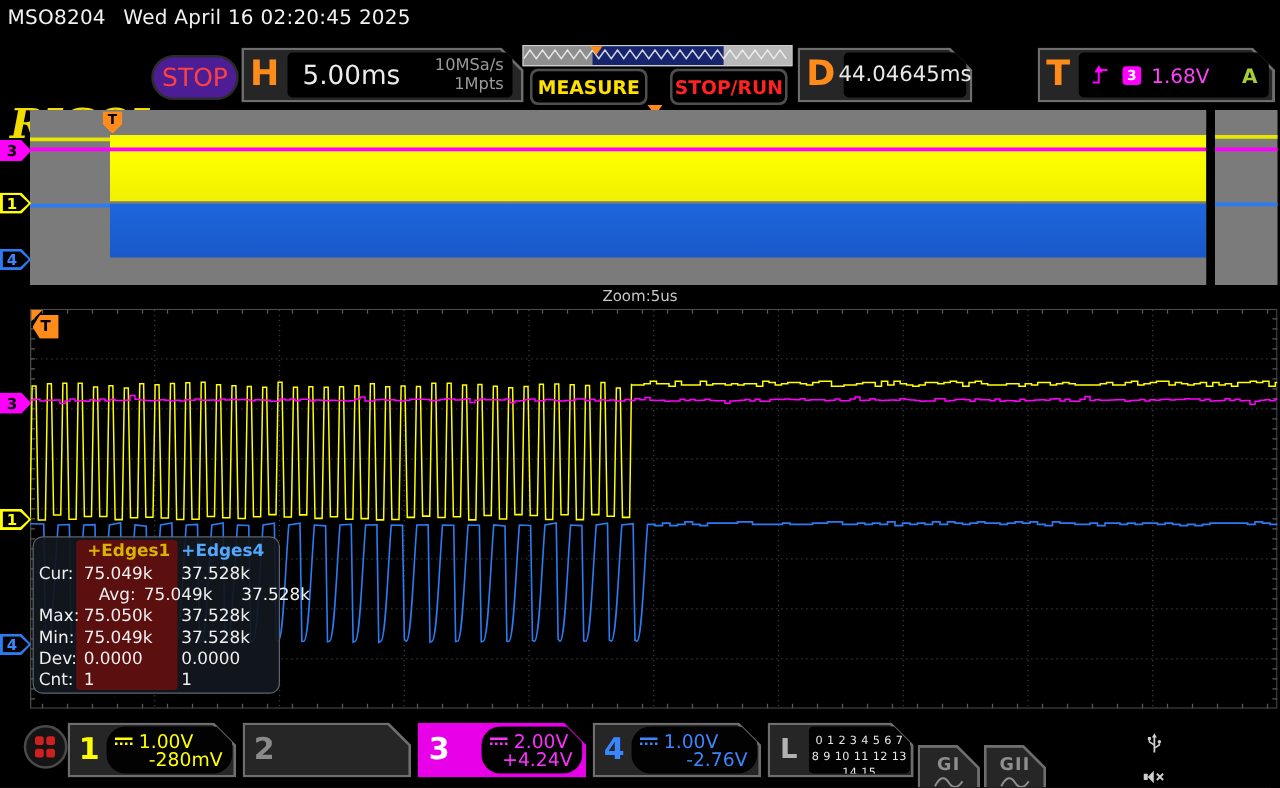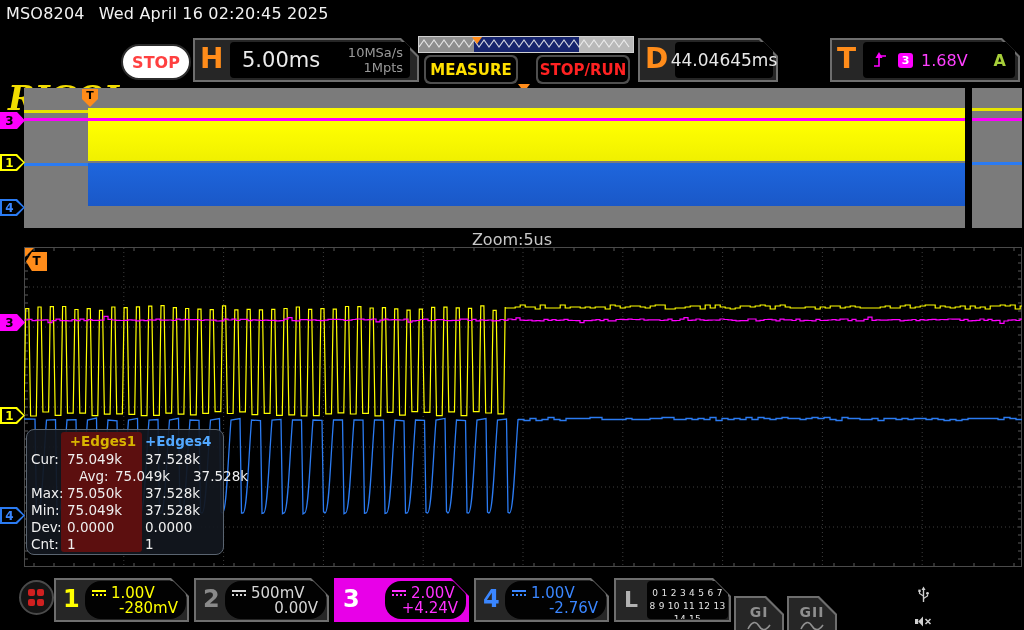--- a/index.html
+++ b/index.html
@@ -5,23 +5,23 @@
   html,body{margin:0;padding:0;background:#111;}
   #screen{position:relative;width:1024px;height:630px;background:#000;overflow:hidden;
     font-family:"DejaVu Sans",sans-serif;color:#eee;-webkit-font-smoothing:antialiased;}
   .abs{position:absolute;}
   
   .titlebar{left:6px;top:4px;font-size:16px;color:#f2f2f2;letter-spacing:.2px;}
   .titlebar .dt{margin-left:14px;}
   
   .logo{left:8px;top:38px;font-family:"DejaVu Serif",serif;font-weight:bold;font-style:italic;
     font-size:33px;color:#f2dc00;letter-spacing:-1px;margin-top:41px;}
-  .stoppill{left:121px;top:44px;width:66px;height:32px;background:#ffffff;border:2px solid #2c2c2c;
+  .stoppill{left:121px;top:44px;width:66px;height:32px;background:#4c1d95;border:2px solid #2c2c2c;
     border-radius:18px;display:flex;align-items:center;justify-content:center;
-    font-weight:bold;font-size:16px;color:#ff4040;}
+    font-weight:normal;font-size:20px;color:#ff4040;}
   .cut{clip-path:polygon(0 0,calc(100% - 18px) 0,100% 18px,100% 100%,0 100%);background:#6e6e6e;}
   .cuti{position:absolute;inset:2px;clip-path:polygon(0 0,calc(100% - 17px) 0,100% 17px,100% 100%,0 100%);
     background:#262626;}
   .grp{height:44px;top:38px;}
   .biglabel{position:absolute;left:7px;top:4px;font-size:28px;font-weight:bold;color:#ff8c1a;z-index:2;}
   .blackbox{position:absolute;top:4px;bottom:4px;background:#000;border-radius:4px;z-index:2;}
   .hgrp{left:193px;width:226px;}
   .hbox{left:37px;width:180px;display:flex;align-items:center;}
   .tbase{font-size:21px;color:#ececec;margin-left:12px;}
   .srcol{margin-left:auto;margin-right:7px;text-align:right;font-size:13px;color:#9a9a9a;line-height:15px;}
@@ -51,21 +51,21 @@
   .tflagdown{position:absolute;left:58px;top:1px;width:16px;height:18px;background:#ff8c1a;
     clip-path:polygon(0 0,100% 0,100% 55%,50% 100%,0 55%);color:#000;font-weight:bold;font-size:11px;
     text-align:center;line-height:14px;}
   
   .mk{position:absolute;left:0;width:25px;height:17px;
     clip-path:polygon(0 0,68% 0,100% 50%,68% 100%,0 100%);display:flex;align-items:center;
     justify-content:center;font-size:12px;font-weight:bold;}
   .mk .fill{position:absolute;inset:2px;clip-path:polygon(0 0,66% 0,100% 50%,66% 100%,0 100%);background:#000;}
   .mk span{position:relative;z-index:1;padding-right:6px;}
   
-  .zoomlabel{left:0;top:230px;width:1024px;text-align:center;font-size:16px;color:#c8c8c8;}
+  .zoomlabel{left:0;top:230px;width:1024px;text-align:center;font-size:12px;color:#c8c8c8;}
   .plotsvg{left:24px;top:247px;}
   .tflagleft{left:26px;top:252px;width:21px;height:19px;background:#ff8c1a;
     clip-path:polygon(28% 0,100% 0,100% 100%,28% 100%,0 50%);color:#000;font-weight:bold;font-size:12px;
     text-align:center;line-height:19px;z-index:3;}
   .cornertri{left:25px;top:248px;width:0;height:0;border-top:9px solid #ff8c1a;border-right:9px solid transparent;z-index:3;}
   
   .popup{left:26px;top:429px;width:196px;height:124px;background:rgba(18,23,30,0.93);
     border:1px solid #5a6470;border-radius:8px;z-index:5;font-size:13.5px;}
   .redcol{position:absolute;left:34px;top:2px;bottom:2px;width:81px;background:#5c0f0f;border-radius:3px;}
   .mhead{position:absolute;top:3px;height:17px;font-weight:bold;}
@@ -466,30 +466,20 @@
           </span>
         <span>1.00V</span>
         </span>
       <span class="r2">-280mV</span>
     </div>
   </div>
 
   <div class="abs cut chbox" style="left:194px;">
     <div class="cuti"></div>
     <span class="num c2n">2</span>
-    <div class="chpanel c2v">
-      <span class="r1">
-          <span class="dc">
-            <i class="s"></i>
-            <i class="d"></i>
-          </span>
-        <span>500mV</span>
-        </span>
-      <span class="r2">0.00V</span>
-    </div>
   </div>
 
   <div class="abs cut chbox sel" style="left:334px;">
     <div class="cuti"></div>
     <span class="num" style="color:#fff;">3</span>
     <div class="chpanel c3" style="background:#000000;margin-left:20px;">
       <span class="r1">
           <span class="dc">
             <i class="s"></i>
             <i class="d"></i>

